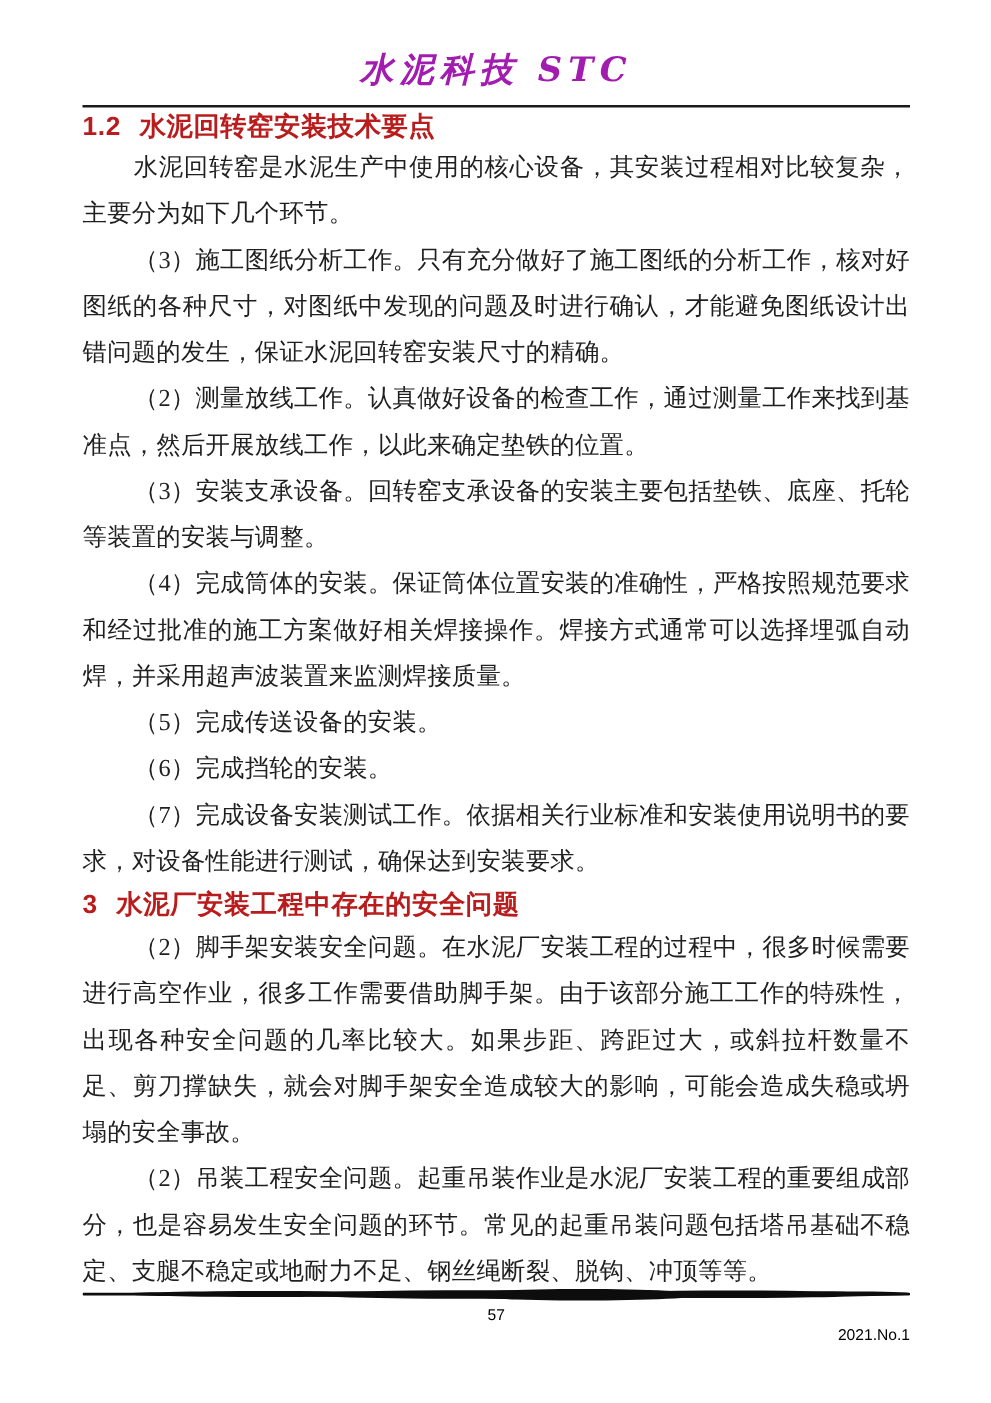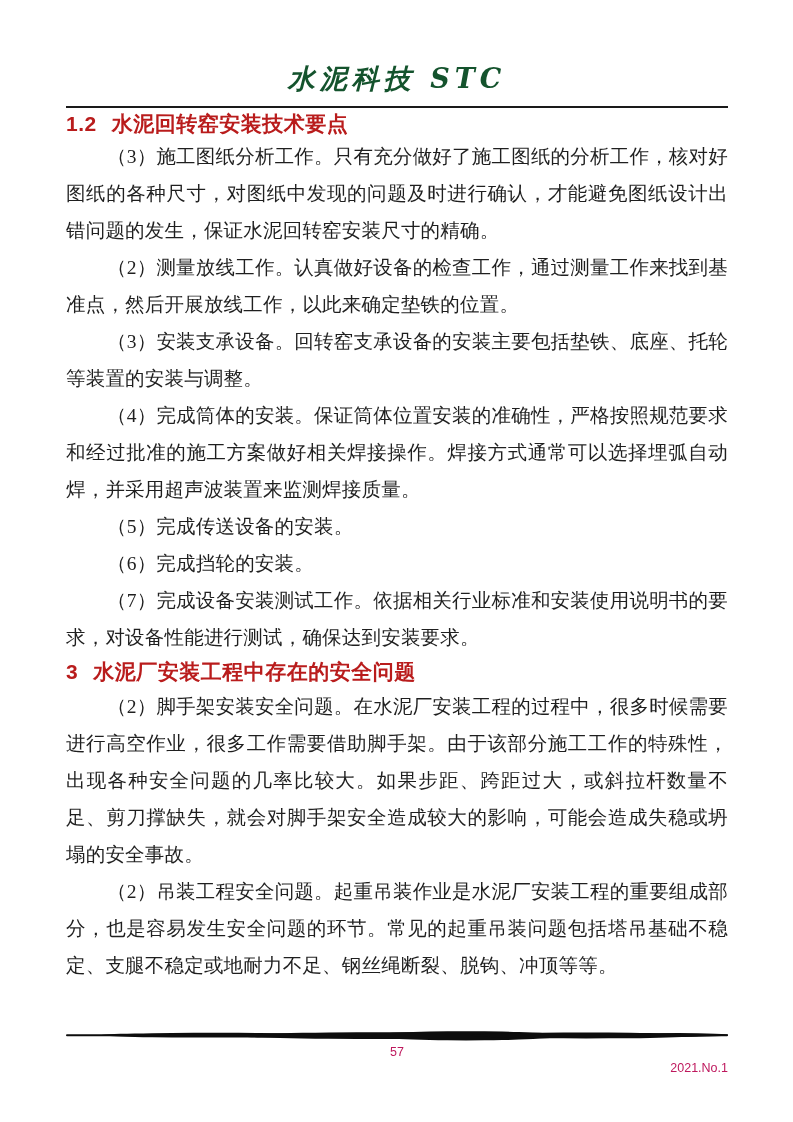--- a/index.html
+++ b/index.html
@@ -14,29 +14,29 @@
     box-sizing: border-box;
   }
   .content {
     position: absolute;
     left: 66px;
     right: 65px;
     top: 0;
   }
   
   .journal-title {
-    margin-top: 62px;
+    margin-top: 40px;
     text-align: center;
     font-family: "DejaVu Serif", serif;
     font-style: italic;
     font-weight: 600;
     font-size: 27px;
     line-height: 34px;
     letter-spacing: 5px;
-    color: #14532d;
+    color: #a21caf;
     white-space: nowrap;
   }
   .header-rule {
     margin-top: 10px;
     height: 2px;
     background: #1a1a1a;
   }
   
   .sec-heading {
     margin: 2px 0 0 0;
@@ -67,21 +67,21 @@
     right: 65px;
     top: 1030px;
   }
   .footer-rule-svg { display: block; width: 100%; height: 12px; }
   .footer-row {
     position: relative;
     margin-top: 3px;
     height: 16px;
     font-family: "Liberation Sans", "DejaVu Sans", sans-serif;
     font-size: 12.5px;
-    color: #be185d;
+    color: #000000;
   }
   .page-num {
     position: absolute;
     left: 0; right: 0;
     text-align: center;
   }
   .issue {
     position: absolute;
     right: 0;
     top: 16px;
@@ -96,20 +96,21 @@
     <header>
       <div class="journal-title">水泥科技 STC</div>
       <div class="header-rule"></div>
     </header>
 
     <article>
       <h2 class="sec-heading">
         <span class="sec-num">1.2</span><span>水泥回转窑安装技术要点</span>
       </h2>
 
+      <p class="para">水泥回转窑是水泥生产中使用的核心设备，其安装过程相对比较复杂，主要分为如下几个环节。</p>
       <p class="para">（3）施工图纸分析工作。只有充分做好了施工图纸的分析工作，核对好图纸的各种尺寸，对图纸中发现的问题及时进行确认，才能避免图纸设计出错问题的发生，保证水泥回转窑安装尺寸的精确。</p>
       <p class="para">（2）测量放线工作。认真做好设备的检查工作，通过测量工作来找到基准点，然后开展放线工作，以此来确定垫铁的位置。</p>
       <p class="para">（3）安装支承设备。回转窑支承设备的安装主要包括垫铁、底座、托轮等装置的安装与调整。</p>
       <p class="para">（4）完成筒体的安装。保证筒体位置安装的准确性，严格按照规范要求和经过批准的施工方案做好相关焊接操作。焊接方式通常可以选择埋弧自动焊，并采用超声波装置来监测焊接质量。</p>
       <p class="para">（5）完成传送设备的安装。</p>
       <p class="para">（6）完成挡轮的安装。</p>
       <p class="para">（7）完成设备安装测试工作。依据相关行业标准和安装使用说明书的要求，对设备性能进行测试，确保达到安装要求。</p>
 
       <h2 class="sec-heading second">
         <span class="sec-num">3</span><span>水泥厂安装工程中存在的安全问题</span>

